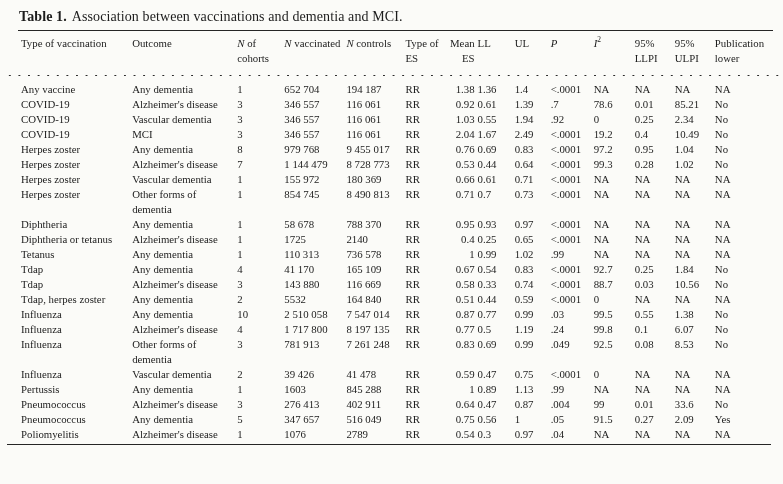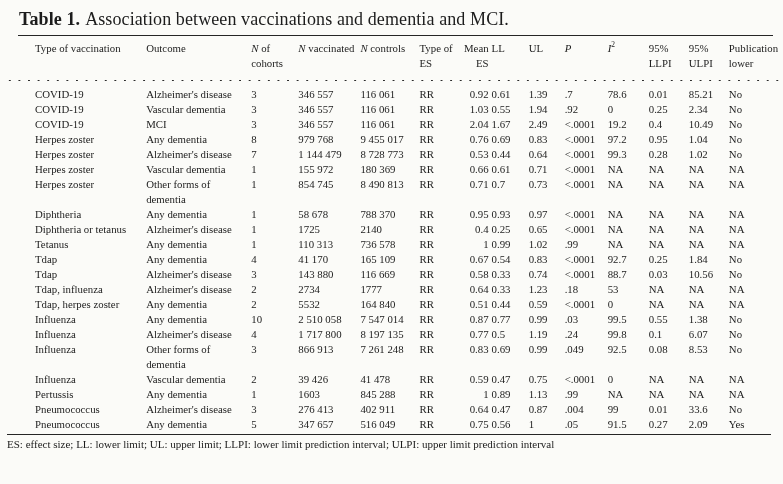--- a/index.html
+++ b/index.html
@@ -5,30 +5,30 @@
   html, body { margin: 0; padding: 0; }
   body {
     width: 783px; height: 484px;
     background: #fbfbf8;
     color: #1c1c1c;
     font-family: "Liberation Serif", "DejaVu Serif", serif;
     overflow: hidden;
   }
   .page { position: relative; width: 783px; height: 484px; }
 
-  .title { margin: 9px 10px 5px 19px; font-size: 18px; letter-spacing: 0.1px; }
+  .title { margin: 9px 10px 5px 19px; font-size: 14px; letter-spacing: 0.1px; }
   .title-label { font-weight: bold; margin-right: 5px; }
 
   .rule { border: 0; border-top: 1.5px solid #262626; height: 0; }
   .top-rule { margin: 0 10px 0 18px; }
   .bottom-rule { margin: 2px 12px 1px 7px; border-top-width: 1.3px; }
 
   table.tbl {
     border-collapse: collapse; table-layout: fixed;
-    width: 746px; margin-left: 35px;
+    width: 746px; margin-left: 21px;
   }
   .c1 { width: 111px; } .c2 { width: 105px; } .c3 { width: 47px; }
   .c4 { width: 62px; }  .c5 { width: 59px; }  .c6 { width: 38px; }
   .c7 { width: 34px; text-align: right; }  .c8 { width: 37px; }  .c9 { width: 36px; }
   .c10 { width: 43px; } .c11 { width: 41px; } .c12 { width: 40px; }
   .c13 { width: 40px; } .c14 { width: 52px; }
 
   th, td {
     font-size: 10.8px; line-height: 15px;
     text-align: left; vertical-align: top;
@@ -112,20 +112,36 @@
         <col class="c8">
         <col class="c9">
         <col class="c10">
       <col class="c11">
         <col class="c12">
         <col class="c13">
         <col class="c14">
     </colgroup>
     <tbody id="table-body">
         <tr>
+          <td class="c1">Any vaccine</td>
+          <td class="c2">Any dementia</td>
+          <td class="c3">1</td>
+          <td class="c4">652 704</td>
+          <td class="c5">194 187</td>
+          <td class="c6">RR</td>
+          <td class="c7">1.38</td>
+          <td class="c8">1.36</td>
+          <td class="c9">1.4</td>
+          <td class="c10">&lt;.0001</td>
+          <td class="c11">NA</td>
+          <td class="c12">NA</td>
+          <td class="c13">NA</td>
+          <td class="c14">NA</td>
+        </tr>
+        <tr>
           <td class="c1">COVID-19</td>
           <td class="c2">Alzheimer's disease</td>
           <td class="c3">3</td>
           <td class="c4">346 557</td>
           <td class="c5">116 061</td>
           <td class="c6">RR</td>
           <td class="c7">0.92</td>
           <td class="c8">0.61</td>
           <td class="c9">1.39</td>
           <td class="c10">.7</td>
@@ -304,36 +320,20 @@
           <td class="c7">0.58</td>
           <td class="c8">0.33</td>
           <td class="c9">0.74</td>
           <td class="c10">&lt;.0001</td>
           <td class="c11">88.7</td>
           <td class="c12">0.03</td>
           <td class="c13">10.56</td>
           <td class="c14">No</td>
         </tr>
         <tr>
-          <td class="c1">Tdap, influenza</td>
-          <td class="c2">Alzheimer's disease</td>
-          <td class="c3">2</td>
-          <td class="c4">2734</td>
-          <td class="c5">1777</td>
-          <td class="c6">RR</td>
-          <td class="c7">0.64</td>
-          <td class="c8">0.33</td>
-          <td class="c9">1.23</td>
-          <td class="c10">.18</td>
-          <td class="c11">53</td>
-          <td class="c12">NA</td>
-          <td class="c13">NA</td>
-          <td class="c14">NA</td>
-        </tr>
-        <tr>
           <td class="c1">Tdap, herpes zoster</td>
           <td class="c2">Any dementia</td>
           <td class="c3">2</td>
           <td class="c4">5532</td>
           <td class="c5">164 840</td>
           <td class="c6">RR</td>
           <td class="c7">0.51</td>
           <td class="c8">0.44</td>
           <td class="c9">0.59</td>
           <td class="c10">&lt;.0001</td>
@@ -371,21 +371,21 @@
           <td class="c10">.24</td>
           <td class="c11">99.8</td>
           <td class="c12">0.1</td>
           <td class="c13">6.07</td>
           <td class="c14">No</td>
         </tr>
         <tr>
           <td class="c1">Influenza</td>
           <td class="c2">Other forms of dementia</td>
           <td class="c3">3</td>
-          <td class="c4">866 913</td>
+          <td class="c4">781 913</td>
           <td class="c5">7 261 248</td>
           <td class="c6">RR</td>
           <td class="c7">0.83</td>
           <td class="c8">0.69</td>
           <td class="c9">0.99</td>
           <td class="c10">.049</td>
           <td class="c11">92.5</td>
           <td class="c12">0.08</td>
           <td class="c13">8.53</td>
           <td class="c14">No</td>
@@ -447,20 +447,35 @@
           <td class="c6">RR</td>
           <td class="c7">0.75</td>
           <td class="c8">0.56</td>
           <td class="c9">1</td>
           <td class="c10">.05</td>
           <td class="c11">91.5</td>
           <td class="c12">0.27</td>
           <td class="c13">2.09</td>
           <td class="c14">Yes</td>
         </tr>
+        <tr>
+          <td class="c1">Poliomyelitis</td>
+          <td class="c2">Alzheimer's disease</td>
+          <td class="c3">1</td>
+          <td class="c4">1076</td>
+          <td class="c5">2789</td>
+          <td class="c6">RR</td>
+          <td class="c7">0.54</td>
+          <td class="c8">0.3</td>
+          <td class="c9">0.97</td>
+          <td class="c10">.04</td>
+          <td class="c11">NA</td>
+          <td class="c12">NA</td>
+          <td class="c13">NA</td>
+          <td class="c14">NA</td>
+        </tr>
       </tbody>
   </table>
 
   <hr class="rule bottom-rule">
 
-  <div class="footnote">ES: effect size; LL: lower limit; UL: upper limit; LLPI: lower limit prediction interval; ULPI: upper limit prediction interval</div>
 
 </div>
 
 </body></html>

